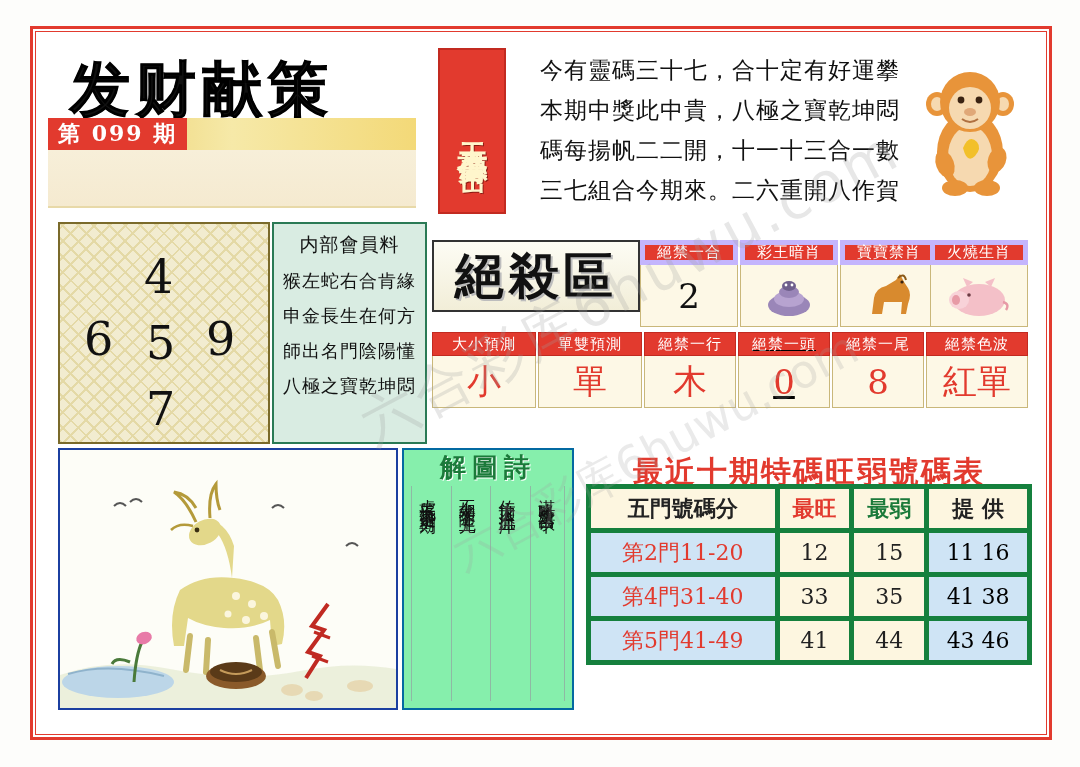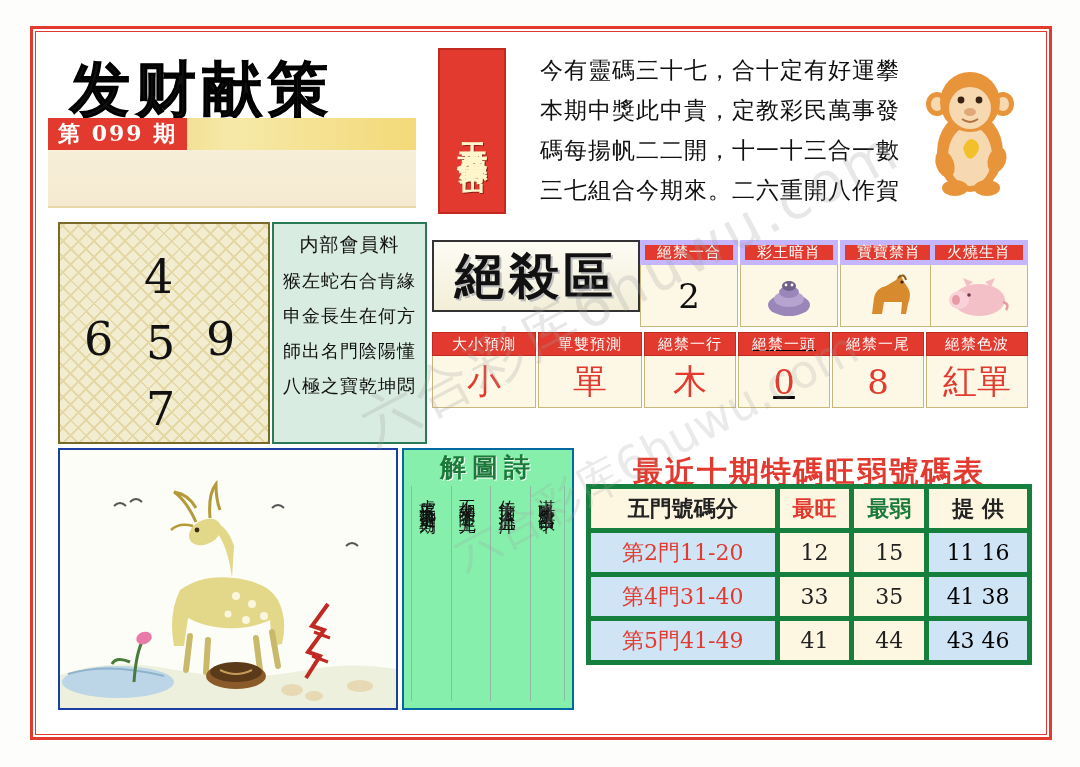--- a/index.html
+++ b/index.html
@@ -257,21 +257,21 @@
   <div class="issue-strip2"></div>
   <div class="issue-bar"></div>
   <div class="issue-badge">第 099 期</div>
 
   <div class="tianshu">
     <span>天書傳密</span>
   </div>
 
   <div class="poem-head">
     <div class="line">今有靈碼三十七，合十定有好運攀</div>
-    <div class="line">本期中獎此中貴，定教彩民萬事發</div>
+    <div class="line">本期中獎此中貴，八極之寶乾坤悶</div>
     <div class="line">碼每揚帆二二開，十一十三合一數</div>
     <div class="line">三七組合今期來。二六重開八作賀</div>
   </div>
 
   <svg class="monkey" viewBox="0 0 110 150">
     <ellipse cx="55" cy="100" rx="33" ry="40" fill="#e8943a"></ellipse>
     <ellipse cx="55" cy="104" rx="22" ry="30" fill="#f6d9b0"></ellipse>
     <ellipse cx="22" cy="52" rx="11" ry="12" fill="#e8943a"></ellipse>
     <ellipse cx="88" cy="52" rx="11" ry="12" fill="#e8943a"></ellipse>
     <ellipse cx="22" cy="52" rx="6" ry="7" fill="#f6d9b0"></ellipse>

